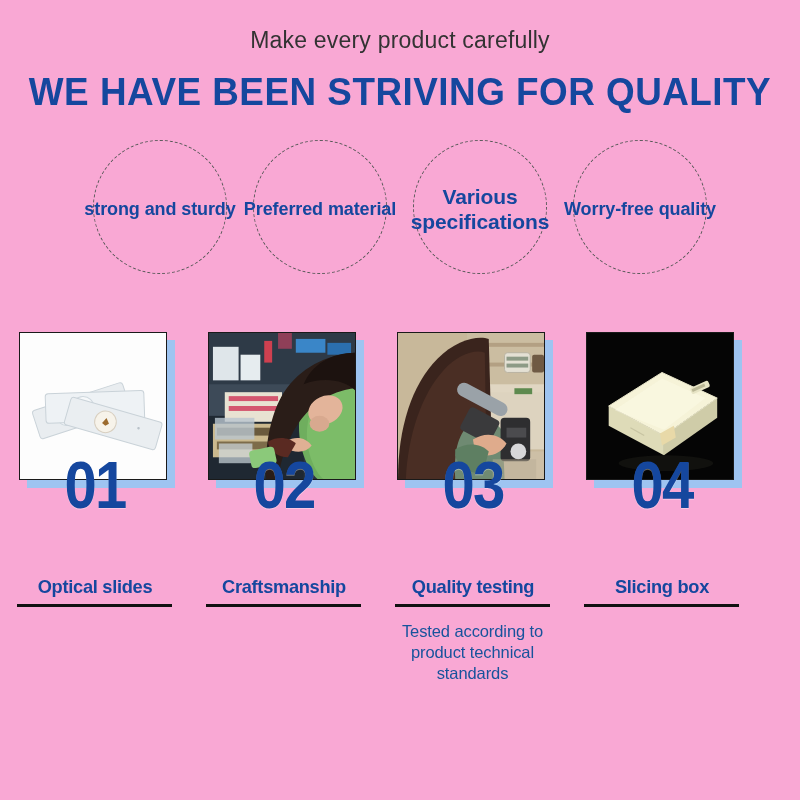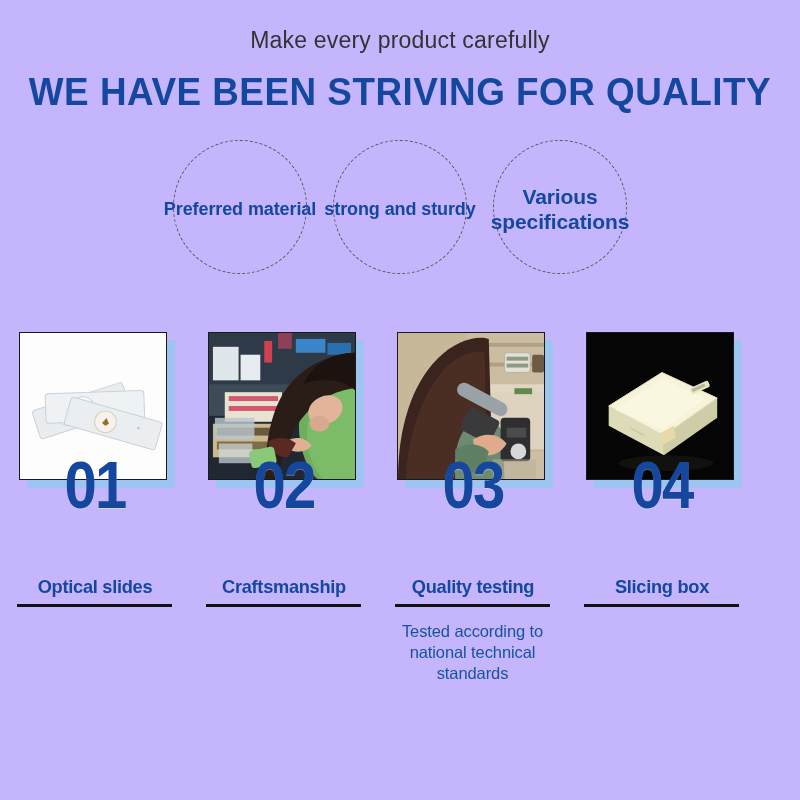--- a/index.html
+++ b/index.html
@@ -13,21 +13,21 @@
     height: 800px;
     font-family: "Liberation Sans", sans-serif;
     overflow: hidden;
     position: relative;
   }
 
   .page {
     width: 800px;
     height: 800px;
     position: relative;
-    background: #c4b5fd;
+    background: #f9a8d4;
   }
 
   
   .header {
     padding-top: 28px;
     text-align: center;
   }
   .subtitle {
     font-size: 23px;
     color: #333333;
@@ -169,31 +169,34 @@
 <div class="page">
 
   <div class="header">
     <div class="subtitle">Make every product carefully</div>
     <div class="headline">WE HAVE BEEN STRIVING FOR QUALITY</div>
   </div>
 
   <div class="circles">
 
     <div class="circle">
+      <div class="circle-label">strong and sturdy</div>
+    </div>
+
+    <div class="circle">
       <div class="circle-label">Preferred material</div>
-    </div>
-
-    <div class="circle">
-      <div class="circle-label">strong and sturdy</div>
     </div>
 
     <div class="circle">
       <div class="circle-label small">Various specifications</div>
     </div>
 
+    <div class="circle">
+      <div class="circle-label">Worry-free quality</div>
+    </div>
 
   </div>
 
   <div class="cards">
 
     <div class="card">
       <div class="thumb-wrap">
         <div class="thumb-accent"></div>
         <div class="thumb">
           <svg viewBox="0 0 148 148" preserveAspectRatio="none">
@@ -292,21 +295,21 @@
             <circle cx="122" cy="120" r="8" fill="#d7d7d9"></circle>
             <path d="M76 108 C88 100 102 102 110 112 C104 124 88 128 78 120 Z" fill="#dfab8c"></path>
             <path d="M58 118 C70 110 84 112 92 120 L86 142 C72 144 60 134 58 124 Z" fill="#5e7f62"></path>
             <rect x="96" y="128" width="44" height="20" fill="#b9ae96" opacity="0.5"></rect>
           </svg>
         </div>
       </div>
       <div class="card-number">03</div>
       <div class="card-title">Quality testing</div>
       <div class="card-rule"></div>
-      <div class="card-desc">Tested according to national technical standards</div>
+      <div class="card-desc">Tested according to product technical standards</div>
     </div>
 
     <div class="card">
       <div class="thumb-wrap">
         <div class="thumb-accent"></div>
         <div class="thumb">
           <svg viewBox="0 0 148 148" preserveAspectRatio="none">
             <rect width="148" height="148" fill="#050505"></rect>
             <g>
               <path d="M22 74 L76 40 L132 66 L78 104 Z" fill="#f6f3d8"></path>

